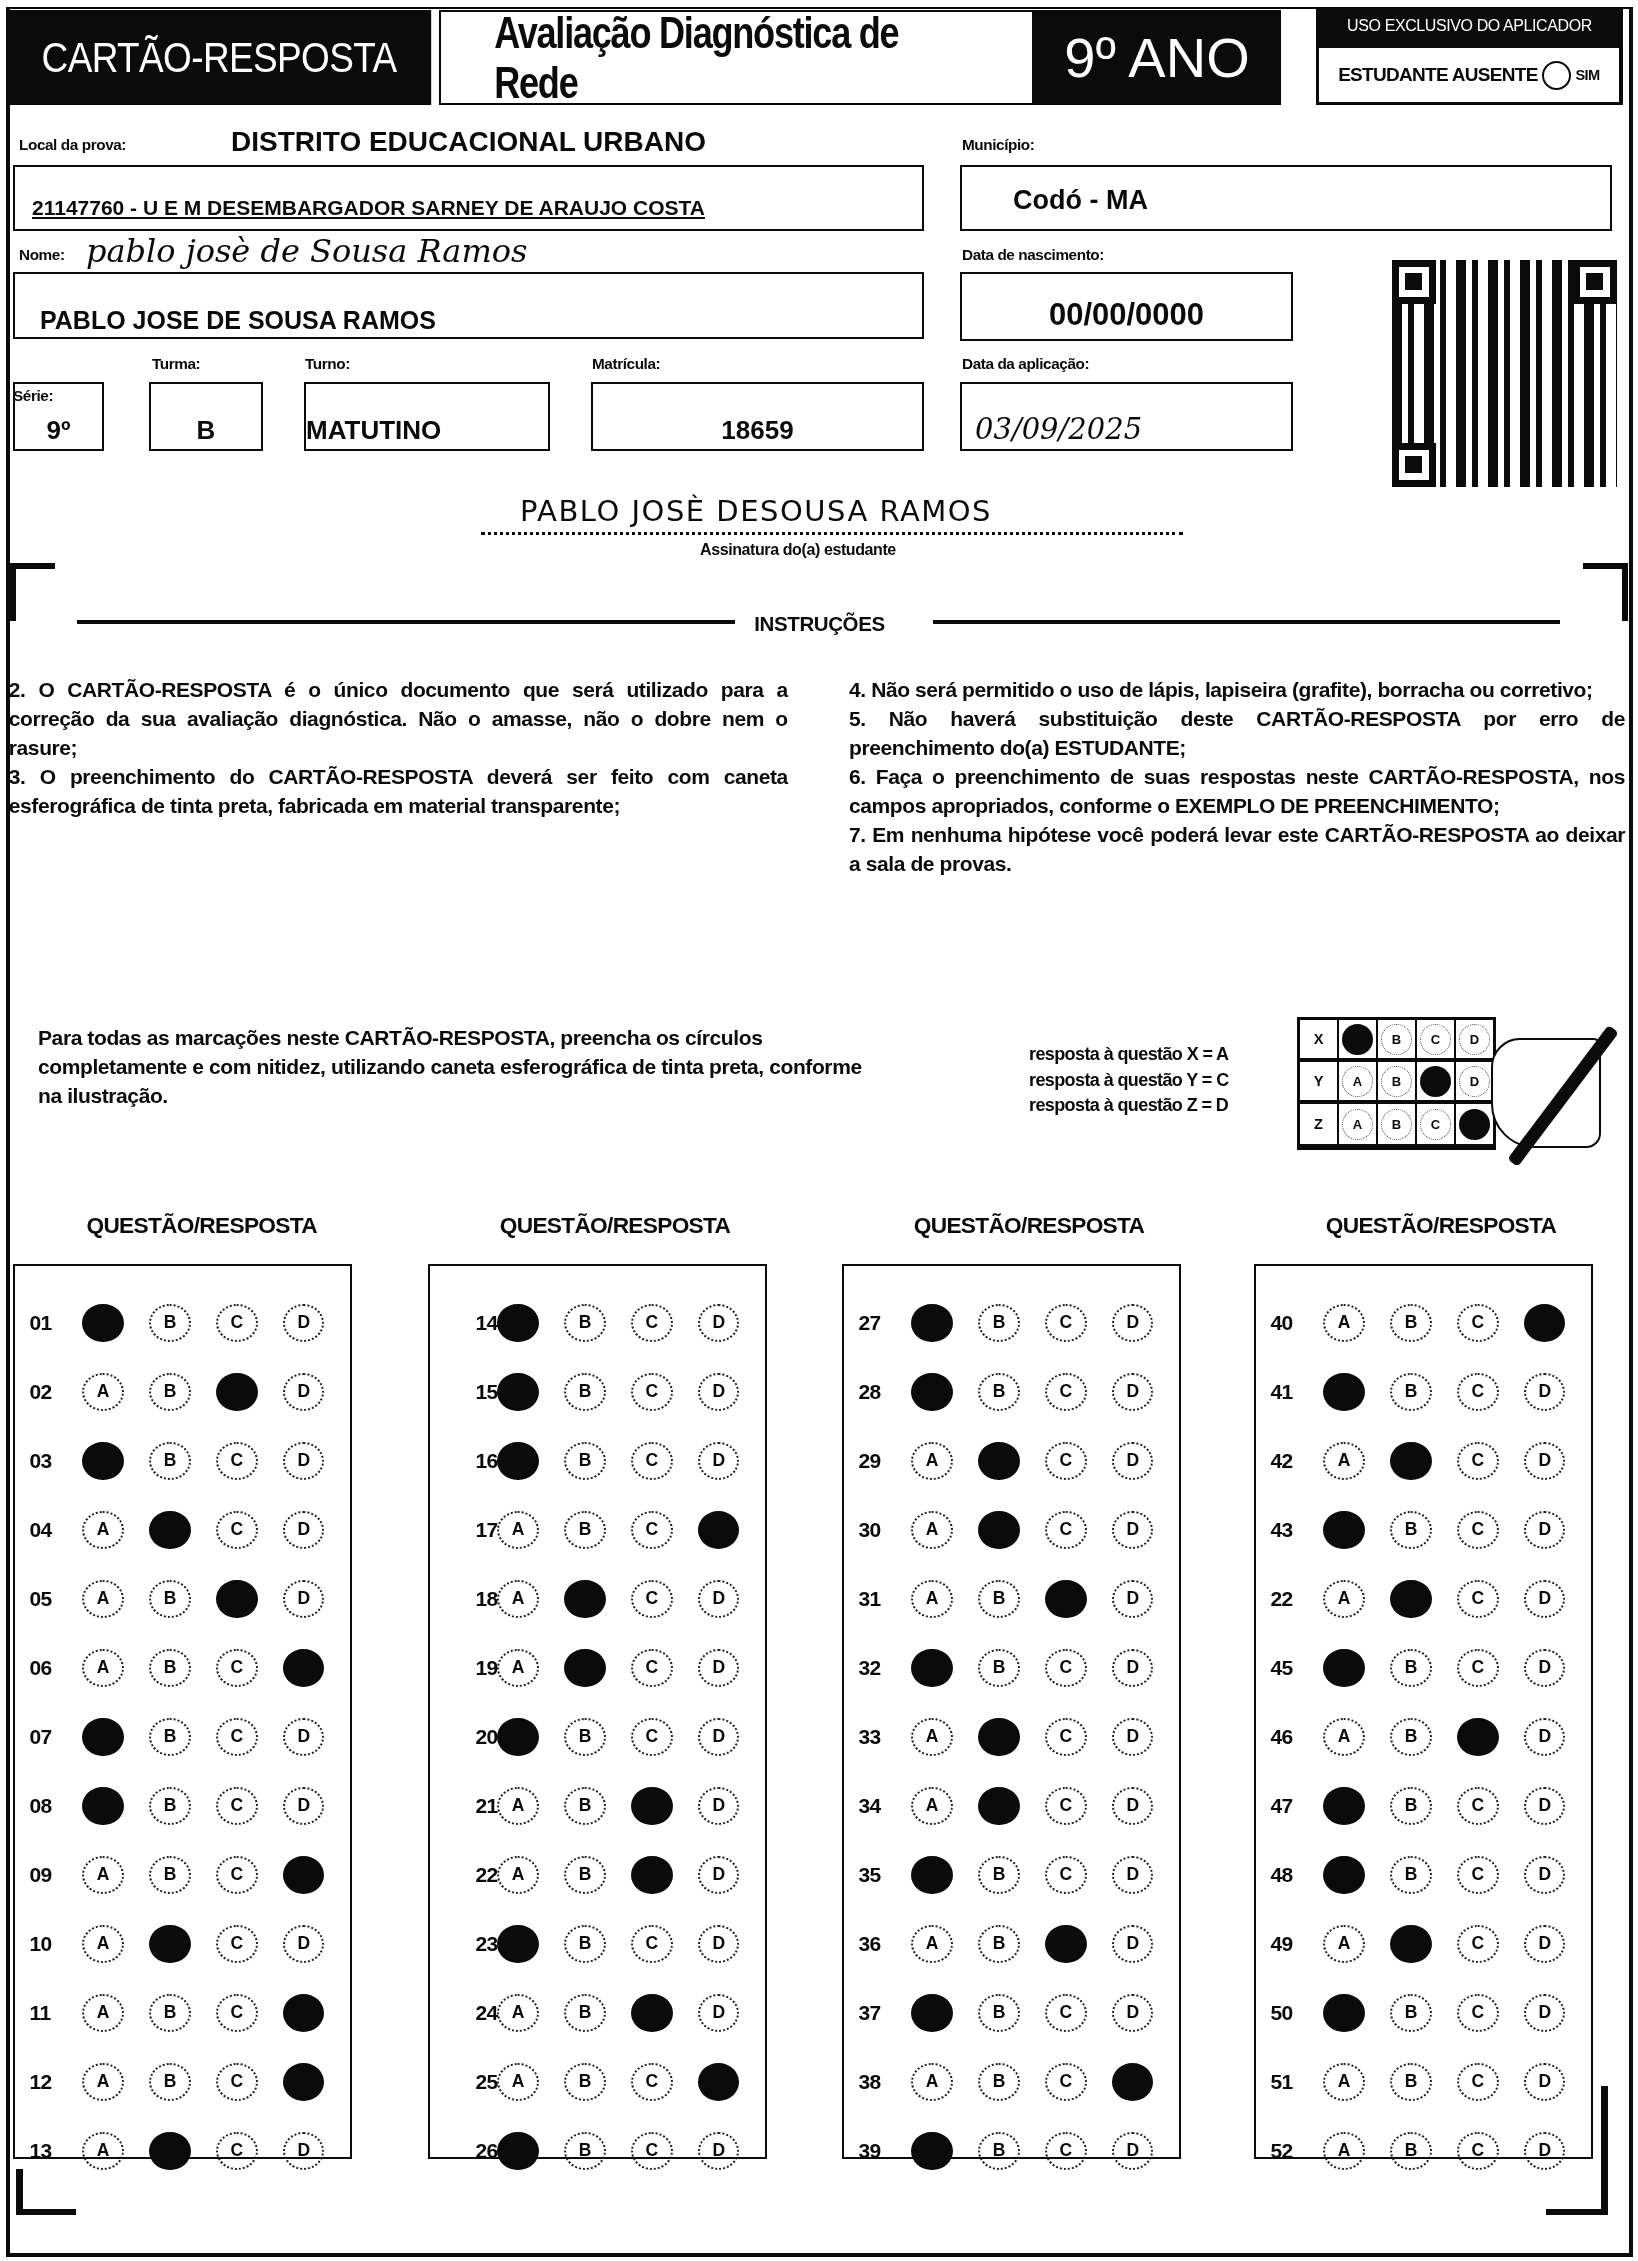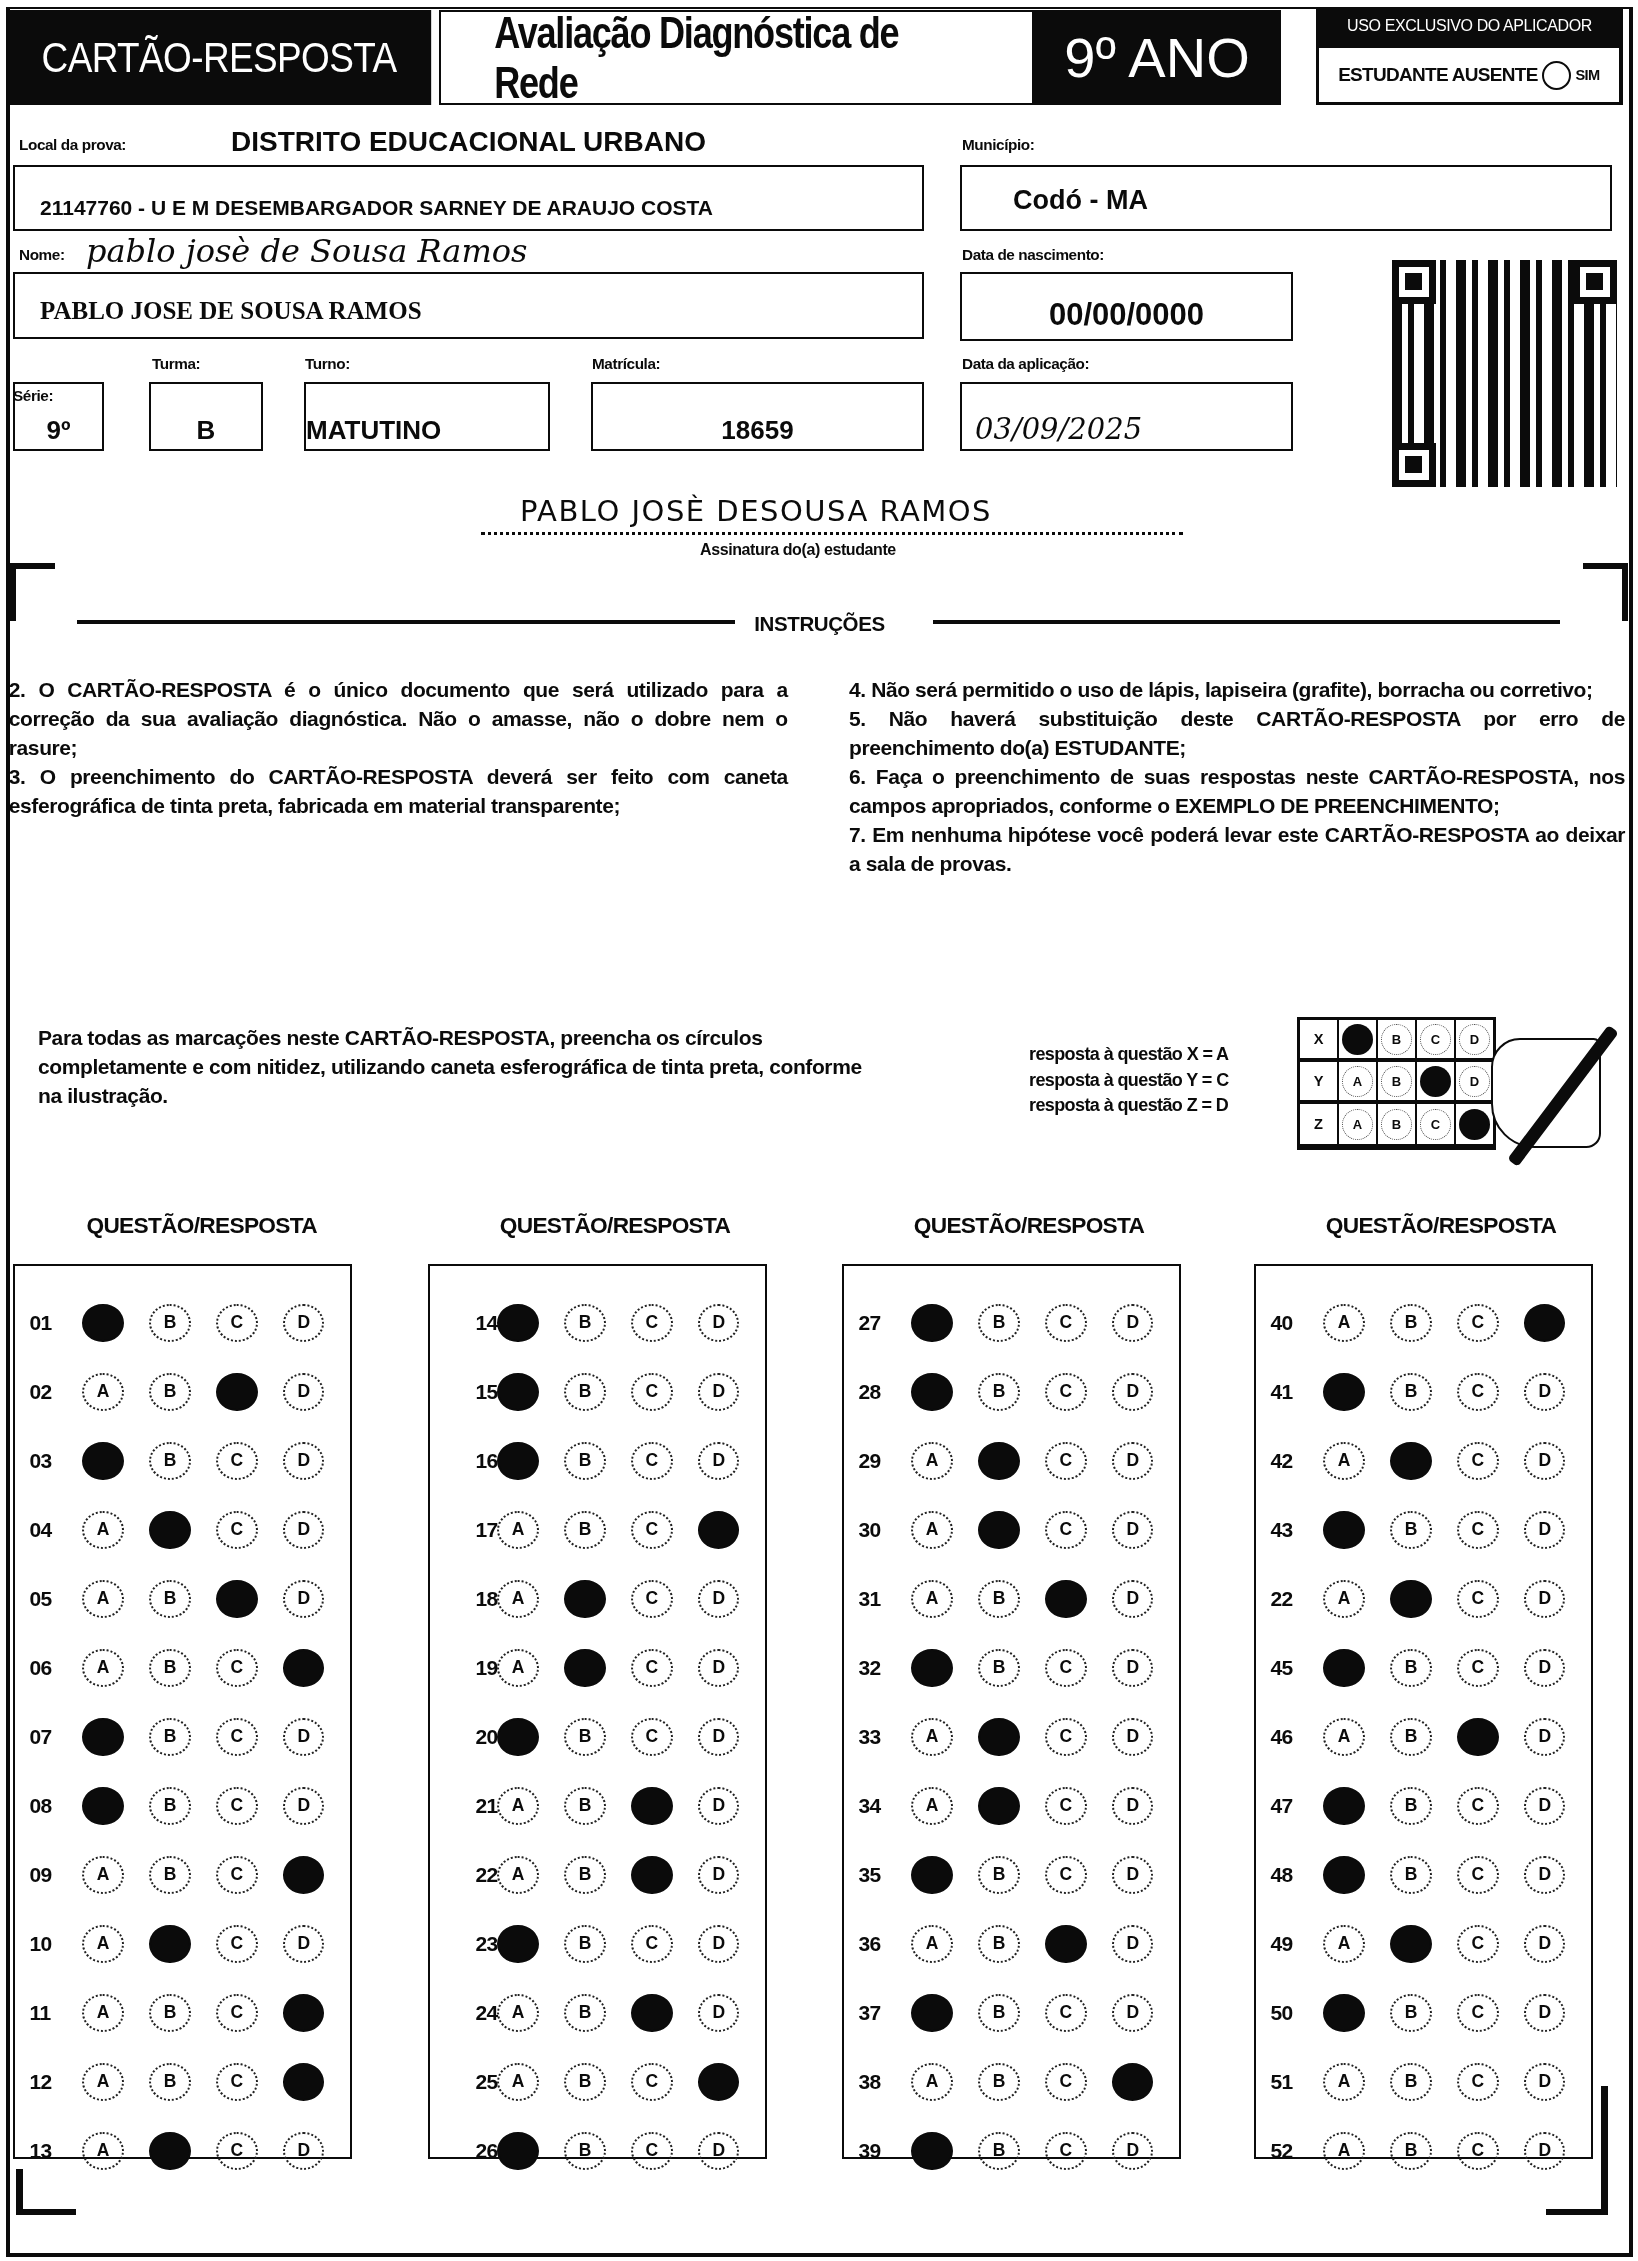--- a/index.html
+++ b/index.html
@@ -79,32 +79,32 @@
   <div class="hdr-apl-box">
     <span>ESTUDANTE AUSENTE</span>
     <span class="circle-sm"></span>
     <span class="sim">SIM</span>
   </div>
 </div>
 
 <div class="lbl" style="left:19px; top:136px;">Local da prova:</div>
 <div class="big-lbl" style="left:231px; top:126px;">DISTRITO EDUCACIONAL URBANO</div>
 <div class="box" style="left:13px; top:165px; width:911px; height:66px; font-size:21px;">
-  <span class="val" style="padding-left:25px;">21147760 - U E M DESEMBARGADOR SARNEY DE ARAUJO COSTA</span>
+  <span class="val" style="padding-left:17px;text-decoration:underline;">21147760 - U E M DESEMBARGADOR SARNEY DE ARAUJO COSTA</span>
 </div>
 
 <div class="lbl" style="left:962px; top:136px;">Município:</div>
 <div class="box" style="left:960px; top:165px; width:652px; height:66px; font-size:27px;">
   <span class="val" style="padding-left:51px; padding-bottom:13px;">Codó - MA</span>
 </div>
 
 <div class="lbl" style="left:19px; top:246px;">Nome:</div>
 <div class="hand" style="position:absolute; left:86px; top:232px; font-size:32px;">pablo josè de Sousa Ramos</div>
 <div class="box" style="left:13px; top:272px; width:911px; height:67px; font-size:25px;">
-  <span class="val" style="padding-left:25px; padding-bottom:12px;font-family:Liberation Serif, serif;">PABLO JOSE DE SOUSA RAMOS</span>
+  <span class="val" style="padding-left:25px; padding-bottom:2px;">PABLO JOSE DE SOUSA RAMOS</span>
 </div>
 
 <div class="lbl" style="left:962px; top:246px;">Data de nascimento:</div>
 <div class="box" style="left:960px; top:272px; width:333px; height:69px; font-size:31px; justify-content:center;">
   <span class="val" style="padding-bottom:5.8px;">00/00/0000</span>
 </div>
 
 <div class="lbl" style="left:13px; top:355px;margin-top:32px;">Série:</div>
 <div class="box" style="left:13px; top:382px; width:91px; height:69px; font-size:26px; justify-content:center;">
   <span class="val" style="padding-bottom:2.9px;">9º</span>

